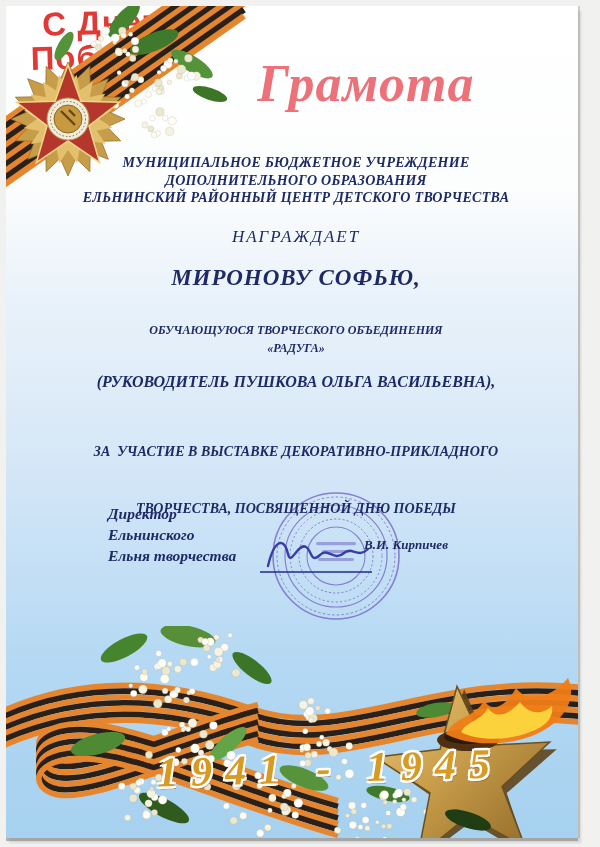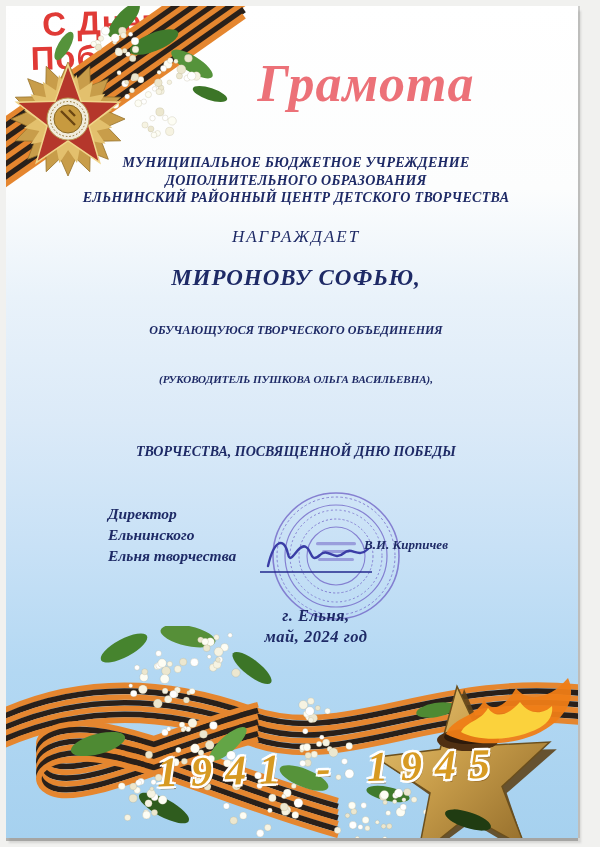--- a/index.html
+++ b/index.html
@@ -27,21 +27,21 @@
 
   .title{
     left:160px;top:48px;width:400px;text-align:center;
     font-size:52px;font-weight:bold;font-style:italic;
     color:var(--title-red);letter-spacing:1px;z-index:4;
   }
   .org{left:8px;top:148px;width:564px;font-size:14px;font-weight:bold;font-style:italic;line-height:17.5px;letter-spacing:.3px;}
   .awards{left:8px;top:221px;width:564px;font-size:17px;font-style:italic;letter-spacing:2px;}
   .recipient{left:8px;top:259px;width:564px;font-size:23px;font-weight:bold;font-style:italic;letter-spacing:1px;}
   .role{left:8px;top:316px;width:564px;font-size:12px;font-weight:bold;font-style:italic;line-height:17.5px;}
-  .leader{left:8px;top:367px;width:564px;font-size:11px;font-weight:bold;font-style:italic;}
+  .leader{left:8px;top:367px;width:564px;font-size:16px;font-weight:bold;font-style:italic;}
   .reason{left:8px;top:398px;width:564px;font-size:14px;font-weight:bold;font-style:italic;line-height:19px;white-space:pre-wrap;}
   .sig-role{left:102px;top:497px;font-size:15.5px;font-weight:bold;font-style:italic;line-height:21px;}
   .sig-name{left:358px;top:531px;font-size:13px;font-weight:bold;font-style:italic;}
   .place-date{left:150px;top:599px;width:320px;font-size:16.5px;font-weight:bold;font-style:italic;line-height:21px;letter-spacing:.5px;}
 
   .greeting{
     left:374px;top:626px;width:198px;text-align:center;z-index:6;
     font-family:"Liberation Sans", sans-serif;
     font-size:33px;font-weight:bold;line-height:34px;letter-spacing:1px;
     color:var(--greeting-red);
@@ -187,25 +187,27 @@
       <div>ДОПОЛНИТЕЛЬНОГО ОБРАЗОВАНИЯ</div>
       <div>ЕЛЬНИНСКИЙ РАЙОННЫЙ ЦЕНТР ДЕТСКОГО ТВОРЧЕСТВА</div>
     </div>
 
     <div class="txt recipient center">МИРОНОВУ СОФЬЮ,</div>
 
     <div class="txt awards center">НАГРАЖДАЕТ</div>
 
     <div class="txt role center">
       <div>ОБУЧАЮЩУЮСЯ ТВОРЧЕСКОГО ОБЪЕДИНЕНИЯ</div>
+      <div>«РАДУГА»</div>
     </div>
 
     <div class="txt leader center">(РУКОВОДИТЕЛЬ ПУШКОВА ОЛЬГА ВАСИЛЬЕВНА),</div>
 
     <div class="txt reason center">
+      <div>ЗА  УЧАСТИЕ В ВЫСТАВКЕ ДЕКОРАТИВНО-ПРИКЛАДНОГО</div>
       <div>ТВОРЧЕСТВА, ПОСВЯЩЕННОЙ ДНЮ ПОБЕДЫ</div>
     </div>
 
     <div class="txt sig-role">
       <div>Директор</div>
       <div>Ельнинского</div>
       <div>Ельня творчества</div>
     </div>
 
     <svg class="stamp-svg" viewBox="0 0 170 160">
@@ -221,24 +223,20 @@
         <rect x="64" y="62" width="40" height="3.2" rx="1.5"></rect>
         <rect x="70" y="70" width="28" height="3" rx="1.5"></rect>
         <rect x="66" y="78" width="36" height="3" rx="1.5"></rect>
       </g>
       <line x1="8" y1="92" x2="120" y2="92" stroke="#23298c" stroke-width="1.6"></line>
       <path d="M 16,86 C 22,60 32,56 36,74 C 39,87 46,62 54,67 C 60,70 58,84 68,75 C 76,67 82,82 92,73 C 100,66 106,79 116,69" fill="none" stroke="#3a3da6" stroke-width="2.4" stroke-linecap="round"></path>
     </svg>
 
     <div class="txt sig-name">В.И. Кирпичев</div>
 
-    <div class="txt place-date center">
-      <div>г. Ельня,</div>
-      <div>май, 2024 год</div>
-    </div>
 
     <svg class="bottom-decor" viewBox="0 0 572 212">
       <defs>
         <linearGradient id="goldGrad" x1="0" y1="0" x2="1" y2="1">
           <stop offset="0" stop-color="#ecc977"></stop>
           <stop offset="0.45" stop-color="#c89d4a"></stop>
           <stop offset="1" stop-color="#8a6425"></stop>
         </linearGradient>
       </defs>
 

